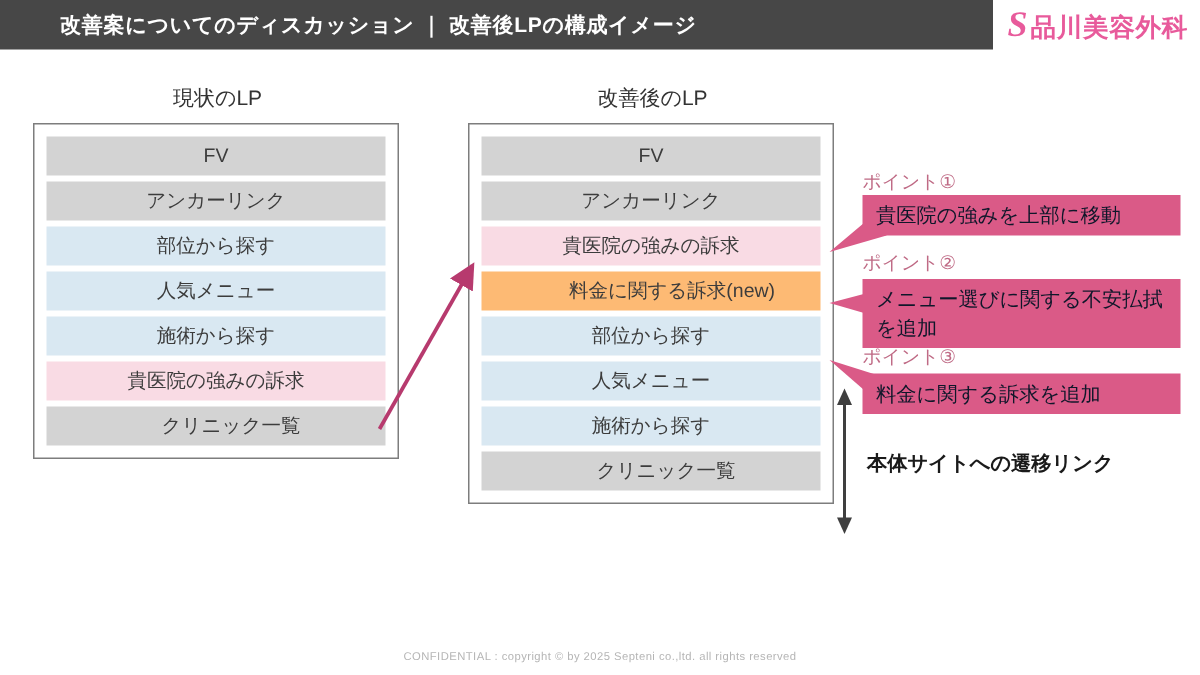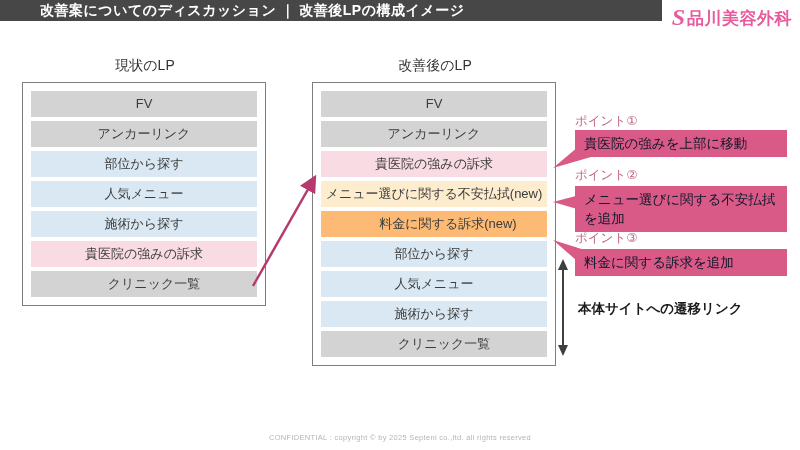--- a/index.html
+++ b/index.html
@@ -6,21 +6,21 @@
   body{
     width:800px;height:450px;position:relative;overflow:hidden;
     background:#ffffff;
     font-family:"Liberation Sans","DejaVu Sans",sans-serif;
     color:var(--c-rowtext,#3c3c3c);
   }
   .abs{position:absolute;}
 
   
   .header-bar{
-    left:0;top:0;width:662px;height:21px;
+    left:0;top:0;width:662px;height:33px;
     background:var(--c-header);
     display:flex;align-items:center;
   }
   .slide-title{
     color:#ffffff;font-size:14px;font-weight:bold;
     padding-left:40px;letter-spacing:.5px;white-space:nowrap;
   }
   .logo{
     right:8px;top:4px;height:28px;display:flex;align-items:center;
     color:var(--c-logo);
@@ -98,21 +98,20 @@
     <div class="lp-row" style="background: rgb(217, 232, 242);">施術から探す</div>
     <div class="lp-row" style="background: rgb(249, 219, 228);">貴医院の強みの訴求</div>
     <div class="lp-row" style="background: rgb(211, 211, 211);">クリニック一覧</div>
   </div>
 
 <div class="abs panel-title" style="left:312px;width:246px;">改善後のLP</div>
 <div class="abs lp-box" style="left:312px;">
     <div class="lp-row" style="background: rgb(211, 211, 211);">FV</div>
     <div class="lp-row" style="background: rgb(211, 211, 211);">アンカーリンク</div>
     <div class="lp-row" style="background: rgb(249, 219, 228);">貴医院の強みの訴求</div>
-    <div class="lp-row" style="background: rgb(253, 236, 205);">メニュー選びに関する不安払拭(new)</div>
     <div class="lp-row" style="background: #fdba74; padding-left: 28px;">料金に関する訴求(new)</div>
     <div class="lp-row" style="background: rgb(217, 232, 242);">部位から探す</div>
     <div class="lp-row" style="background: rgb(217, 232, 242);">人気メニュー</div>
     <div class="lp-row" style="background: rgb(217, 232, 242);">施術から探す</div>
     <div class="lp-row" style="background: rgb(211, 211, 211);">クリニック一覧</div>
   </div>
 
 <svg class="abs overlay" viewBox="0 0 800 450">
   <defs>
     <marker id="arrowhead-magenta" markerWidth="8" markerHeight="8" refX="6" refY="3.5" orient="auto">

